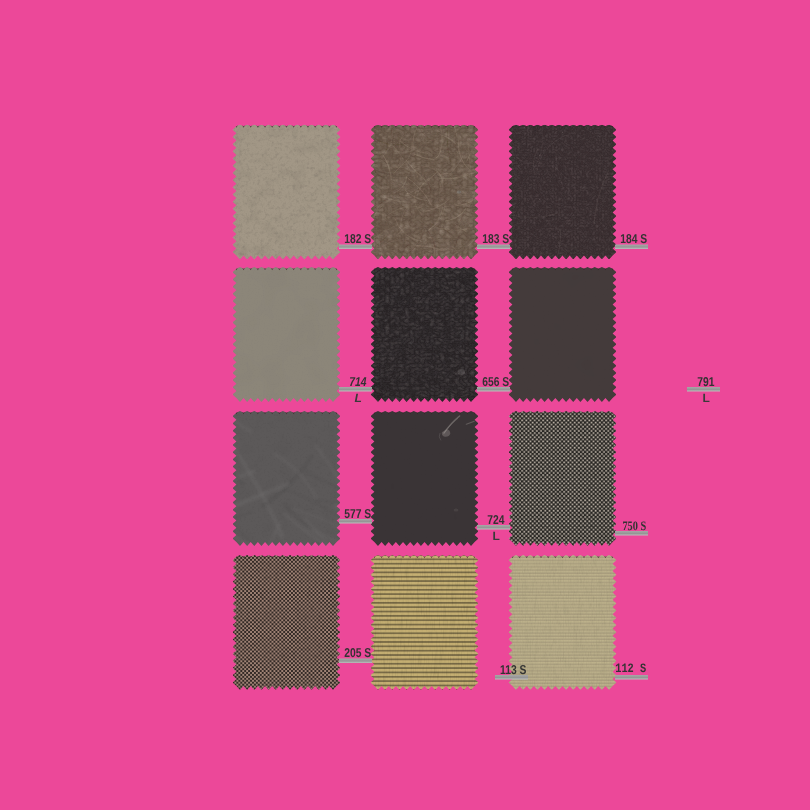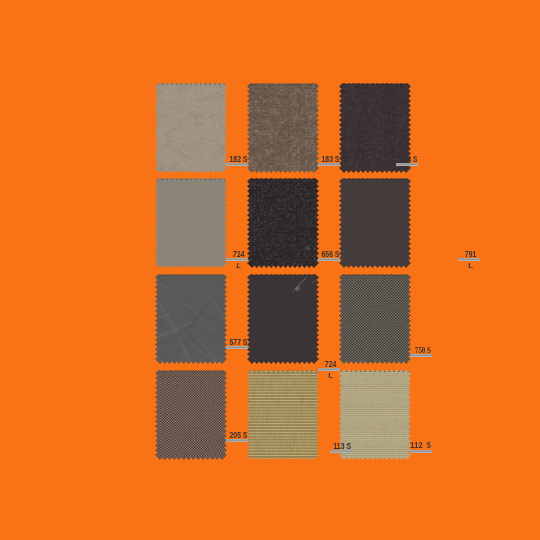--- a/index.html
+++ b/index.html
@@ -1,18 +1,18 @@
 <!DOCTYPE html>
 <html><head>
 <meta charset="utf-8">
 <style>
   html,body{margin:0;padding:0;}
   body{width:540px;height:540px;background:#ffffff;
        font-family:"Liberation Sans",sans-serif;overflow:hidden;}
-  #stage{position:relative;width:540px;height:540px;background:#f97316;
+  #stage{position:relative;width:540px;height:540px;background:#ec4899;
          -webkit-font-smoothing:antialiased;}
   #art{position:absolute;left:0;top:0}
   .label{position:absolute;height:2px;}
   .lbl-code{position:absolute;font-size:8.6px;font-weight:bold;color:#333333;
             line-height:8.6px;white-space:nowrap;right:0px;bottom:1px;
             transform:scaleX(0.80);transform-origin:100% 50%;}
   .lbl-rule{position:absolute;height:2.5px;left:0;right:0;top:0;
             background:linear-gradient(180deg,#a8a8a8 0%,#959595 55%,#bdbdbd 100%);}
   .lbl-sub{position:absolute;font-size:8px;font-weight:bold;color:#3a3a3a;line-height:8px;
            top:4.2px;left:50%;margin-left:1.8px;transform:translateX(-50%);white-space:nowrap;}
@@ -537,21 +537,21 @@
       </g>
 </svg>
 <div class="label" style="left:226.0px;top:163px;width:22.0px;">
       <div class="lbl-code" style="right:1px;">182 S</div>
       <div class="lbl-rule"></div>
     </div>
 <div class="label" style="left:318.0px;top:163px;width:22.0px;text-align:center;">
       <div class="lbl-code" style="right:1px;">183 S</div>
       <div class="lbl-rule"></div>
     </div>
-<div class="label" style="left:396px;top:163px;width:22.0px;">
+<div class="label" style="left:410.0px;top:163px;width:22.0px;">
       <div class="lbl-code" style="right:1px;">184 S</div>
       <div class="lbl-rule"></div>
     </div>
 <div class="label" style="left:226.0px;top:258px;width:22.0px;font-style:italic;">
       <div class="lbl-code" style="right:4px;">714</div>
       <div class="lbl-rule"></div>
       <div class="lbl-sub">L</div>
     </div>
 <div class="label" style="left:318.0px;top:258px;width:22.0px;text-align:center;">
       <div class="lbl-code" style="right:1px;">656 S</div>
@@ -559,21 +559,21 @@
     </div>
 <div class="label" style="left:410.0px;top:258px;width:22.0px;margin-left:48px;">
       <div class="lbl-code" style="right:4px;">791</div>
       <div class="lbl-rule"></div>
       <div class="lbl-sub">L</div>
     </div>
 <div class="label" style="left:226.0px;top:346px;width:22.0px;">
       <div class="lbl-code" style="right:1px;">577 S</div>
       <div class="lbl-rule"></div>
     </div>
-<div class="label" style="left:318.0px;top:368px;width:22.0px;">
+<div class="label" style="left:318.0px;top:350px;width:22.0px;">
       <div class="lbl-code" style="right:4px;">724</div>
       <div class="lbl-rule"></div>
       <div class="lbl-sub">L</div>
     </div>
 <div class="label" style="left:410.0px;top:354px;width:22.0px;font-family:Liberation Serif, serif;">
       <div class="lbl-code" style="right:1px;">750 S</div>
       <div class="lbl-rule"></div>
     </div>
 <div class="label" style="left:226.0px;top:439px;width:22.0px;">
       <div class="lbl-code" style="right:1px;">205 S</div>

